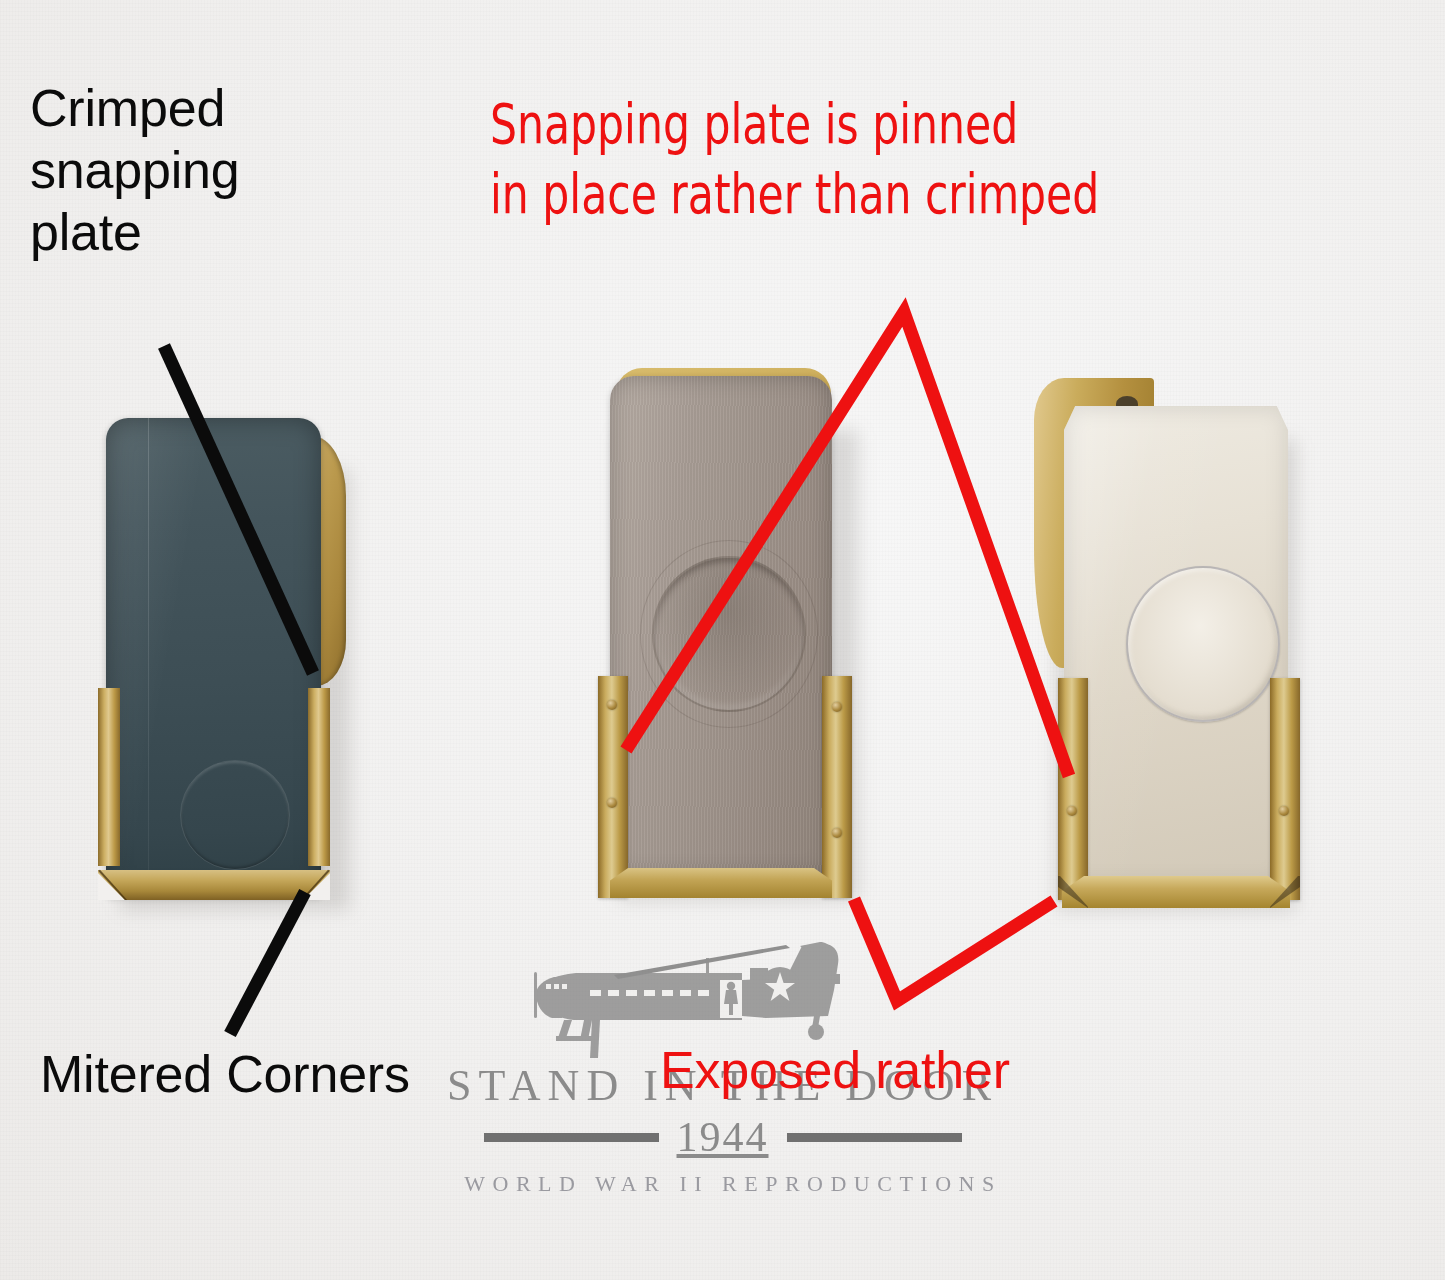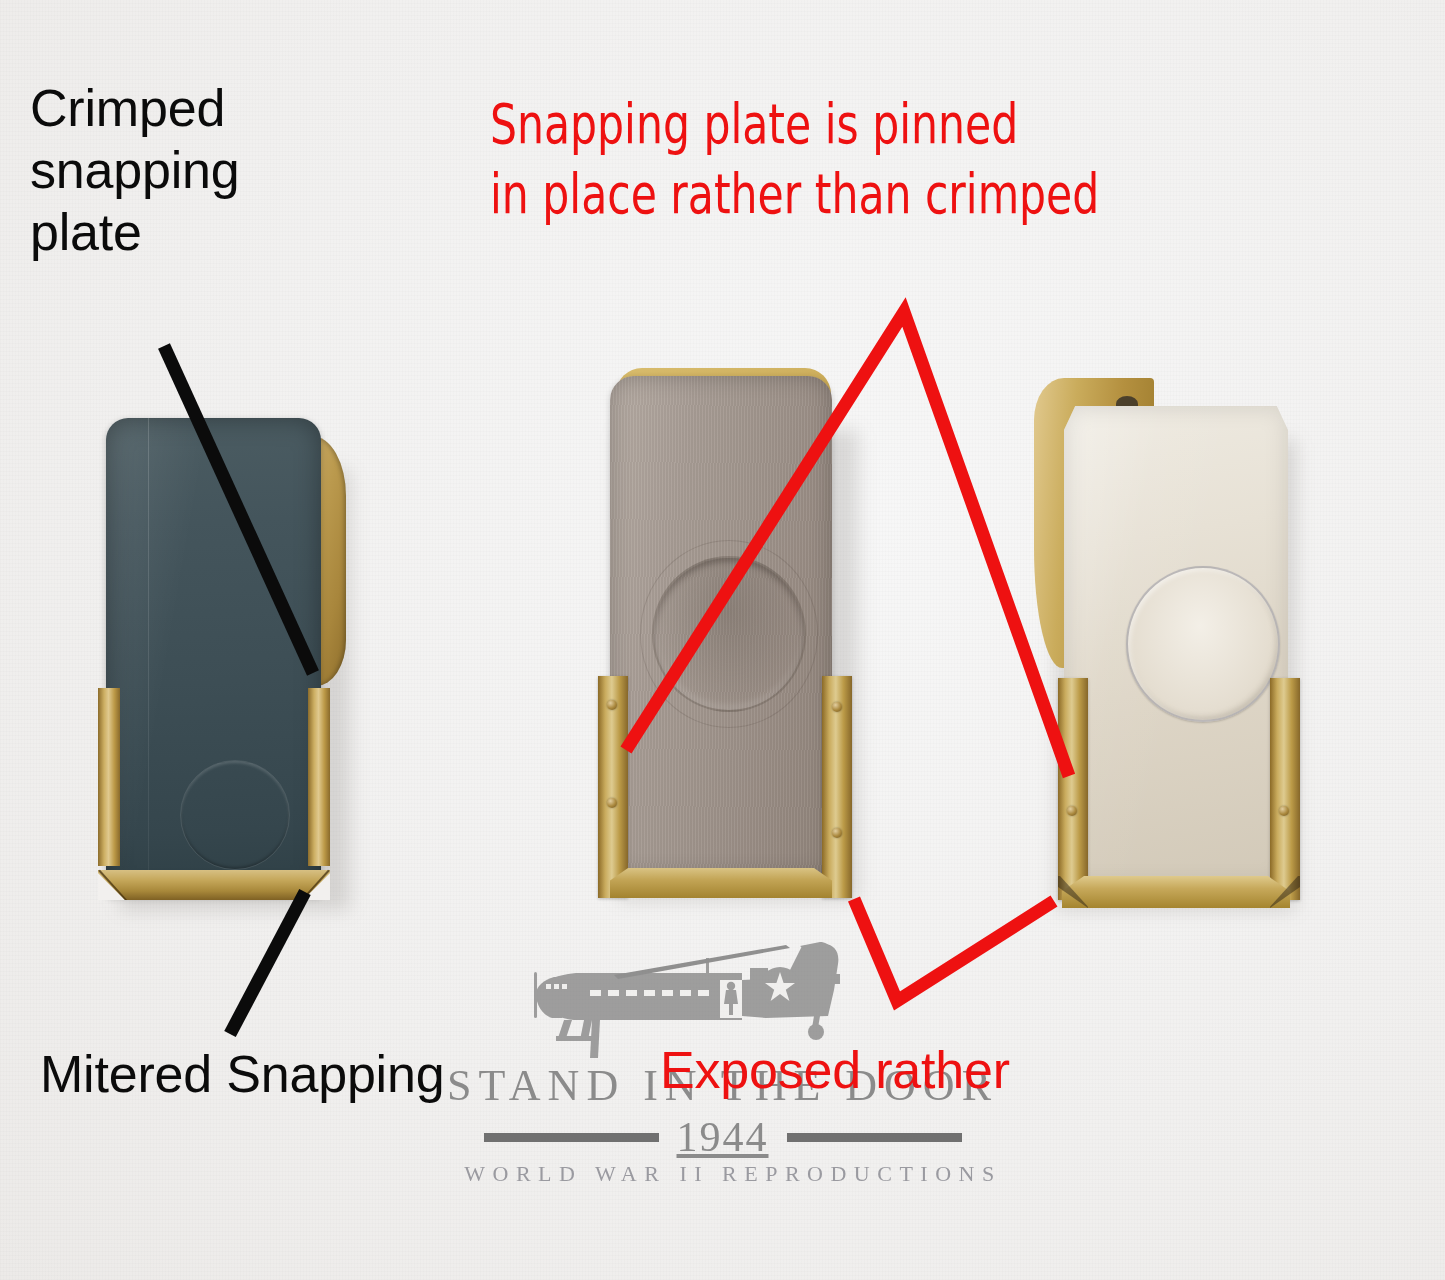--- a/index.html
+++ b/index.html
@@ -131,21 +131,21 @@
   
   #watermark{position:absolute;left:0;top:900px;width:1144px;height:320px;z-index:8;
     pointer-events:none;}
   #wm-plane{position:absolute;left:528px;top:20px;width:356px;height:150px;opacity:.62;}
   #wm-brand{position:absolute;left:0;top:160px;width:1445px;text-align:center;
     font-family:"Liberation Serif","DejaVu Serif",serif;}
   #wm-name{font-size:44px;letter-spacing:7px;color:#8b8b8b;}
   #wm-yearrow{display:flex;align-items:center;justify-content:center;gap:18px;margin-top:2px;}
   .wm-rule{width:175px;height:9px;background:#707070;}
   #wm-year{font-size:42px;letter-spacing:2px;color:#8b8b8b;text-decoration:underline;}
-  #wm-tag{font-size:22px;letter-spacing:7.5px;color:#9a9aa0;padding-left:21px;}
+  #wm-tag{margin-top:10px;font-size:22px;letter-spacing:7.5px;color:#9a9aa0;padding-left:21px;}
 
   
   #pointers{position:absolute;left:0;top:0;width:1445px;height:1280px;z-index:11;
     pointer-events:none;}
 </style>
 </head>
 <body>
 
 <div id="stage">
 
@@ -279,16 +279,16 @@
     <polyline points="626,750 904,312 1069,776" fill="none" stroke="#ee1111" stroke-width="13" stroke-linejoin="miter"></polyline>
 
     <polyline points="854,899 897,1001 1054,901" fill="none" stroke="#ee1111" stroke-width="13" stroke-linejoin="miter"></polyline>
   </svg>
 
   <div class="label" id="lbl-crimped">Crimped
 snapping
 plate</div>
   <div class="label" id="lbl-pinned">Snapping plate is pinned
 in place rather than crimped</div>
-  <div class="label" id="lbl-mitered">Mitered Snapping</div>
+  <div class="label" id="lbl-mitered">Mitered Corners</div>
   <div class="label" id="lbl-exposed">Exposed rather</div>
 
 </div>
 
 </body></html>

